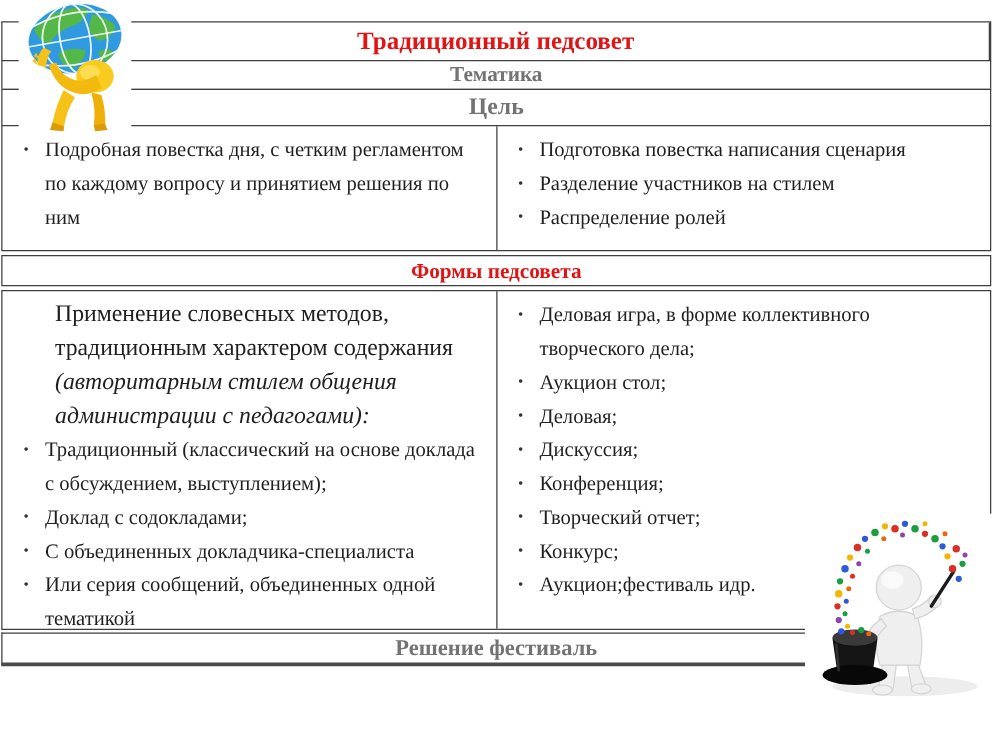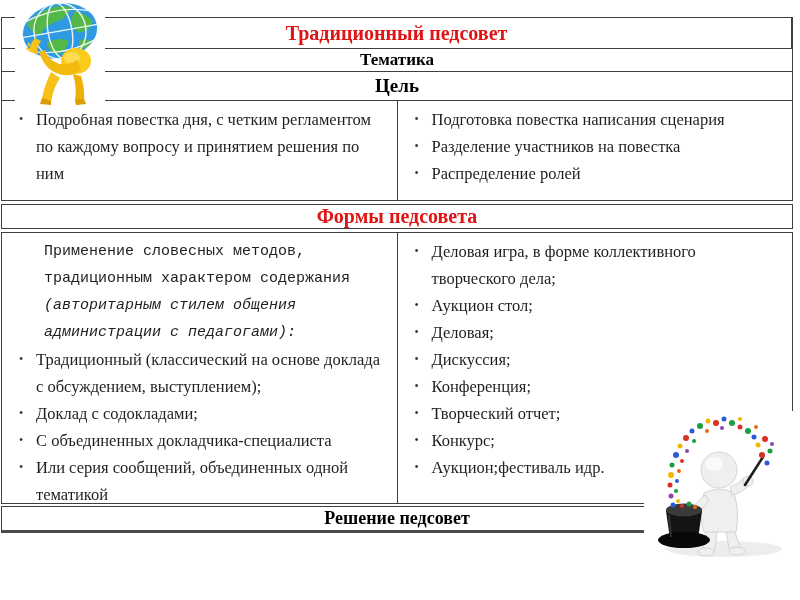--- a/index.html
+++ b/index.html
@@ -12,37 +12,37 @@
   .row.first{margin-top:0;}
   .row.gap3{margin-top:3px;}
   .row.gap2{margin-top:2px;}
 
   .hdr{height:32px;display:flex;}
   .hdr .cell{flex:1;display:flex;align-items:center;justify-content:center;
              font-weight:bold;font-size:20px;color:#e01414;}
   .hdr .cell.left{border-right:1px solid #3f3f3f;}
 
   .band{display:flex;align-items:center;justify-content:center;font-weight:bold;}
-  .band.navy{color:#000000;}
+  .band.navy{color:#737373;}
   .band.red{color:#e01414;}
   .band-tematika{height:24px;font-size:17px;}
   .band-cel{height:30px;font-size:19px;}
-  .band-formy{height:25px;font-size:20px;}
+  .band-formy{height:25px;font-size:17px;}
   .band-reshenie{height:27px;font-size:18px;border-bottom:3px solid #4a4a4a;}
 
   .content{display:flex;align-items:stretch;}
   .content .col{flex:1;box-sizing:border-box;padding:5px 6px 4px 4px;}
   .content .col.left{border-right:1px solid #3f3f3f;}
   .c1{height:101px;}
   .c2{height:272px;}
 
   .li{display:flex;align-items:flex-start;font-size:16.5px;line-height:27px;color:#1f1f1f;}
   .li .b{flex:0 0 30px;text-align:center;font-size:12px;line-height:27px;color:#333;}
   .li .t{flex:1;padding-right:2px;}
-  .para{font-size:15px;line-height:27px;color:#1f1f1f;padding-left:38px;padding-right:4px;font-family:Liberation Mono, monospace;}
+  .para{font-size:19px;line-height:27px;color:#1f1f1f;padding-left:38px;padding-right:4px;}
   .ital{font-style:italic;}
 
   .clip{position:absolute;background:#fff;}
   .clip-atlas{left:15px;top:0;width:90px;height:114px;}
   .clip-magician{left:644px;top:411px;width:151px;height:148px;}
   .clip svg{display:block;width:100%;height:100%;}
 </style>
 </head>
 <body>
 
@@ -65,21 +65,21 @@
           <span class="t">Подробная повестка дня, с четким регламентом по каждому вопросу и принятием решения по ним</span>
         </div>
       </div>
       <div class="col">
         <div class="li">
           <span class="b">•</span>
           <span class="t">Подготовка повестка написания сценария</span>
         </div>
         <div class="li">
           <span class="b">•</span>
-          <span class="t">Разделение участников на повестка</span>
+          <span class="t">Разделение участников на стилем</span>
         </div>
         <div class="li">
           <span class="b">•</span>
           <span class="t">Распределение ролей</span>
         </div>
       </div>
     </div>
 
     <div class="row gap3 band band-formy red">Формы педсовета</div>
 
@@ -134,21 +134,21 @@
           <span class="b">•</span>
           <span class="t">Конкурс;</span>
         </div>
         <div class="li">
           <span class="b">•</span>
           <span class="t">Аукцион;фестиваль идр.</span>
         </div>
       </div>
     </div>
 
-    <div class="row gap2 band band-reshenie navy">Решение педсовет</div>
+    <div class="row gap2 band band-reshenie navy">Решение фестиваль</div>
 
   </div>
 
   <div class="clip clip-atlas">
     <svg viewBox="0 0 90 114">
       <rect x="0" y="0" width="90" height="114" fill="#ffffff"></rect>
       <g transform="rotate(-10 45 31)">
         <ellipse cx="45" cy="31" rx="38" ry="28" fill="#2f9ae0"></ellipse>
         <path d="M14,18 Q26,8 40,7 Q52,5 60,10 Q54,20 42,21 Q30,24 24,32 Q16,28 14,18 Z" fill="#53b848"></path>
         <path d="M62,14 Q74,18 79,27 Q74,36 64,36 Q56,30 58,22 Z" fill="#53b848"></path>

